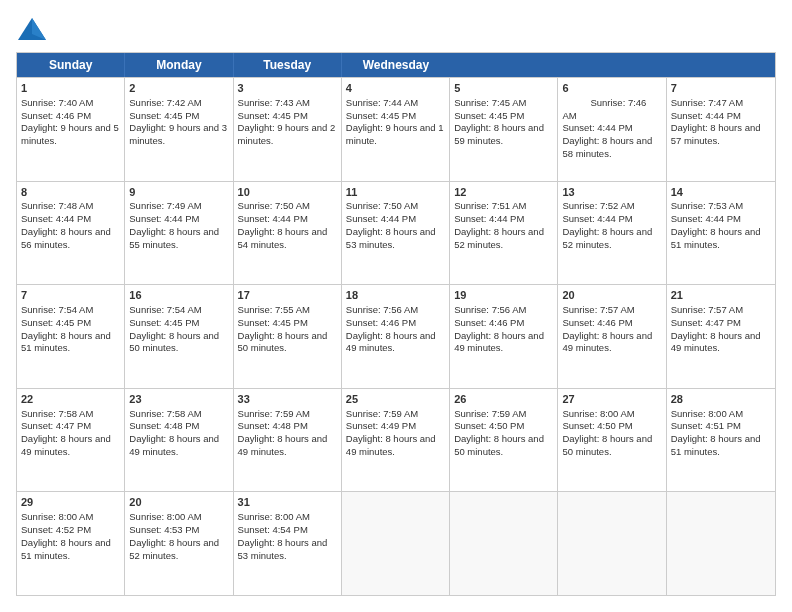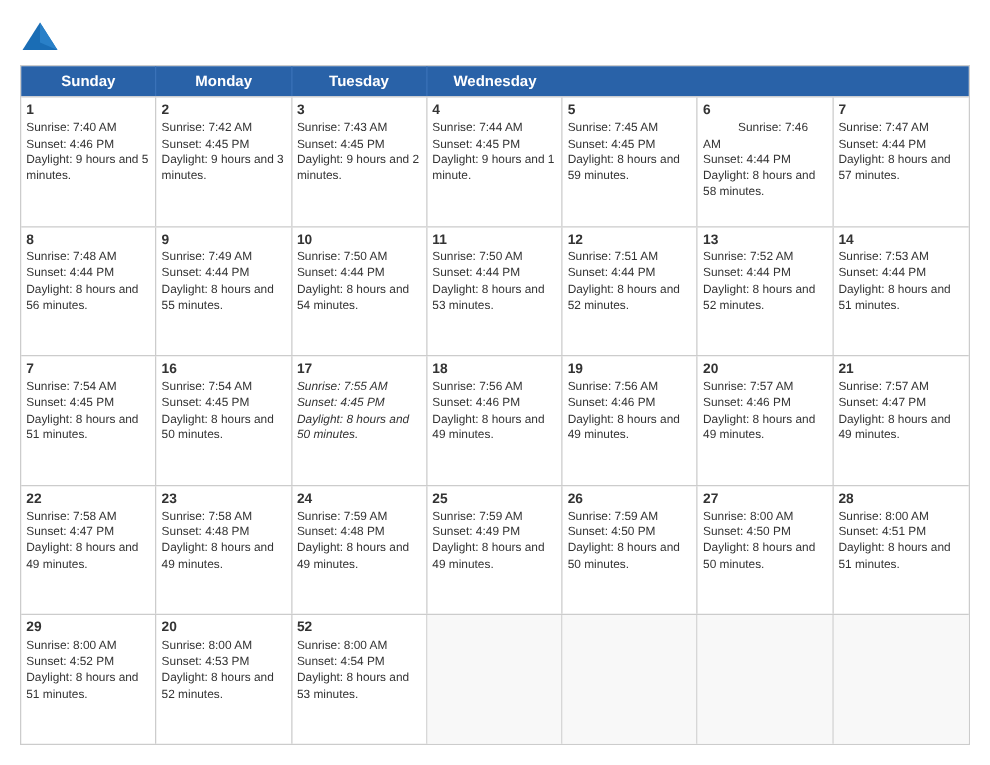--- a/index.html
+++ b/index.html
@@ -155,21 +155,21 @@
 Sunset: 4:44 PM
 Daylight: 8 hours and 51 minutes.</span></div>
         </div>
         <div class="cal-row">
           <div class="cal-cell"><span class="day-num">7</span><span class="sun-info" style="white-space: pre-line;">Sunrise: 7:54 AM
 Sunset: 4:45 PM
 Daylight: 8 hours and 51 minutes.</span></div>
           <div class="cal-cell"><span class="day-num">16</span><span class="sun-info" style="white-space: pre-line;">Sunrise: 7:54 AM
 Sunset: 4:45 PM
 Daylight: 8 hours and 50 minutes.</span></div>
-          <div class="cal-cell"><span class="day-num">17</span><span class="sun-info" style="white-space: pre-line; font-style: italic;">Sunrise: 7:55 AM
+          <div class="cal-cell"><span class="day-num">17</span><span class="sun-info" style="white-space: pre-line;">Sunrise: 7:55 AM
 Sunset: 4:45 PM
 Daylight: 8 hours and 50 minutes.</span></div>
           <div class="cal-cell"><span class="day-num">18</span><span class="sun-info" style="white-space: pre-line;">Sunrise: 7:56 AM
 Sunset: 4:46 PM
 Daylight: 8 hours and 49 minutes.</span></div>
           <div class="cal-cell"><span class="day-num">19</span><span class="sun-info" style="white-space: pre-line;">Sunrise: 7:56 AM
 Sunset: 4:46 PM
 Daylight: 8 hours and 49 minutes.</span></div>
           <div class="cal-cell"><span class="day-num">20</span><span class="sun-info" style="white-space: pre-line;">Sunrise: 7:57 AM
 Sunset: 4:46 PM
@@ -178,21 +178,21 @@
 Sunset: 4:47 PM
 Daylight: 8 hours and 49 minutes.</span></div>
         </div>
         <div class="cal-row">
           <div class="cal-cell"><span class="day-num">22</span><span class="sun-info" style="white-space: pre-line;">Sunrise: 7:58 AM
 Sunset: 4:47 PM
 Daylight: 8 hours and 49 minutes.</span></div>
           <div class="cal-cell"><span class="day-num">23</span><span class="sun-info" style="white-space: pre-line;">Sunrise: 7:58 AM
 Sunset: 4:48 PM
 Daylight: 8 hours and 49 minutes.</span></div>
-          <div class="cal-cell"><span class="day-num">24</span><span class="sun-info" style="white-space: pre-line;">Sunrise: 7:59 AM
+          <div class="cal-cell"><span class="day-num">33</span><span class="sun-info" style="white-space: pre-line;">Sunrise: 7:59 AM
 Sunset: 4:48 PM
 Daylight: 8 hours and 49 minutes.</span></div>
           <div class="cal-cell"><span class="day-num">25</span><span class="sun-info" style="white-space: pre-line;">Sunrise: 7:59 AM
 Sunset: 4:49 PM
 Daylight: 8 hours and 49 minutes.</span></div>
           <div class="cal-cell"><span class="day-num">26</span><span class="sun-info" style="white-space: pre-line;">Sunrise: 7:59 AM
 Sunset: 4:50 PM
 Daylight: 8 hours and 50 minutes.</span></div>
           <div class="cal-cell"><span class="day-num">27</span><span class="sun-info" style="white-space: pre-line;">Sunrise: 8:00 AM
 Sunset: 4:50 PM
@@ -201,21 +201,21 @@
 Sunset: 4:51 PM
 Daylight: 8 hours and 51 minutes.</span></div>
         </div>
         <div class="cal-row">
           <div class="cal-cell"><span class="day-num">29</span><span class="sun-info" style="white-space: pre-line;">Sunrise: 8:00 AM
 Sunset: 4:52 PM
 Daylight: 8 hours and 51 minutes.</span></div>
           <div class="cal-cell"><span class="day-num">20</span><span class="sun-info" style="white-space: pre-line;">Sunrise: 8:00 AM
 Sunset: 4:53 PM
 Daylight: 8 hours and 52 minutes.</span></div>
-          <div class="cal-cell"><span class="day-num">52</span><span class="sun-info" style="white-space: pre-line;">Sunrise: 8:00 AM
+          <div class="cal-cell"><span class="day-num">31</span><span class="sun-info" style="white-space: pre-line;">Sunrise: 8:00 AM
 Sunset: 4:54 PM
 Daylight: 8 hours and 53 minutes.</span></div>
           <div class="cal-cell empty"></div>
           <div class="cal-cell empty"></div>
           <div class="cal-cell empty"></div>
           <div class="cal-cell empty"></div>
         </div>
       </div>
   </div>
 </div>

